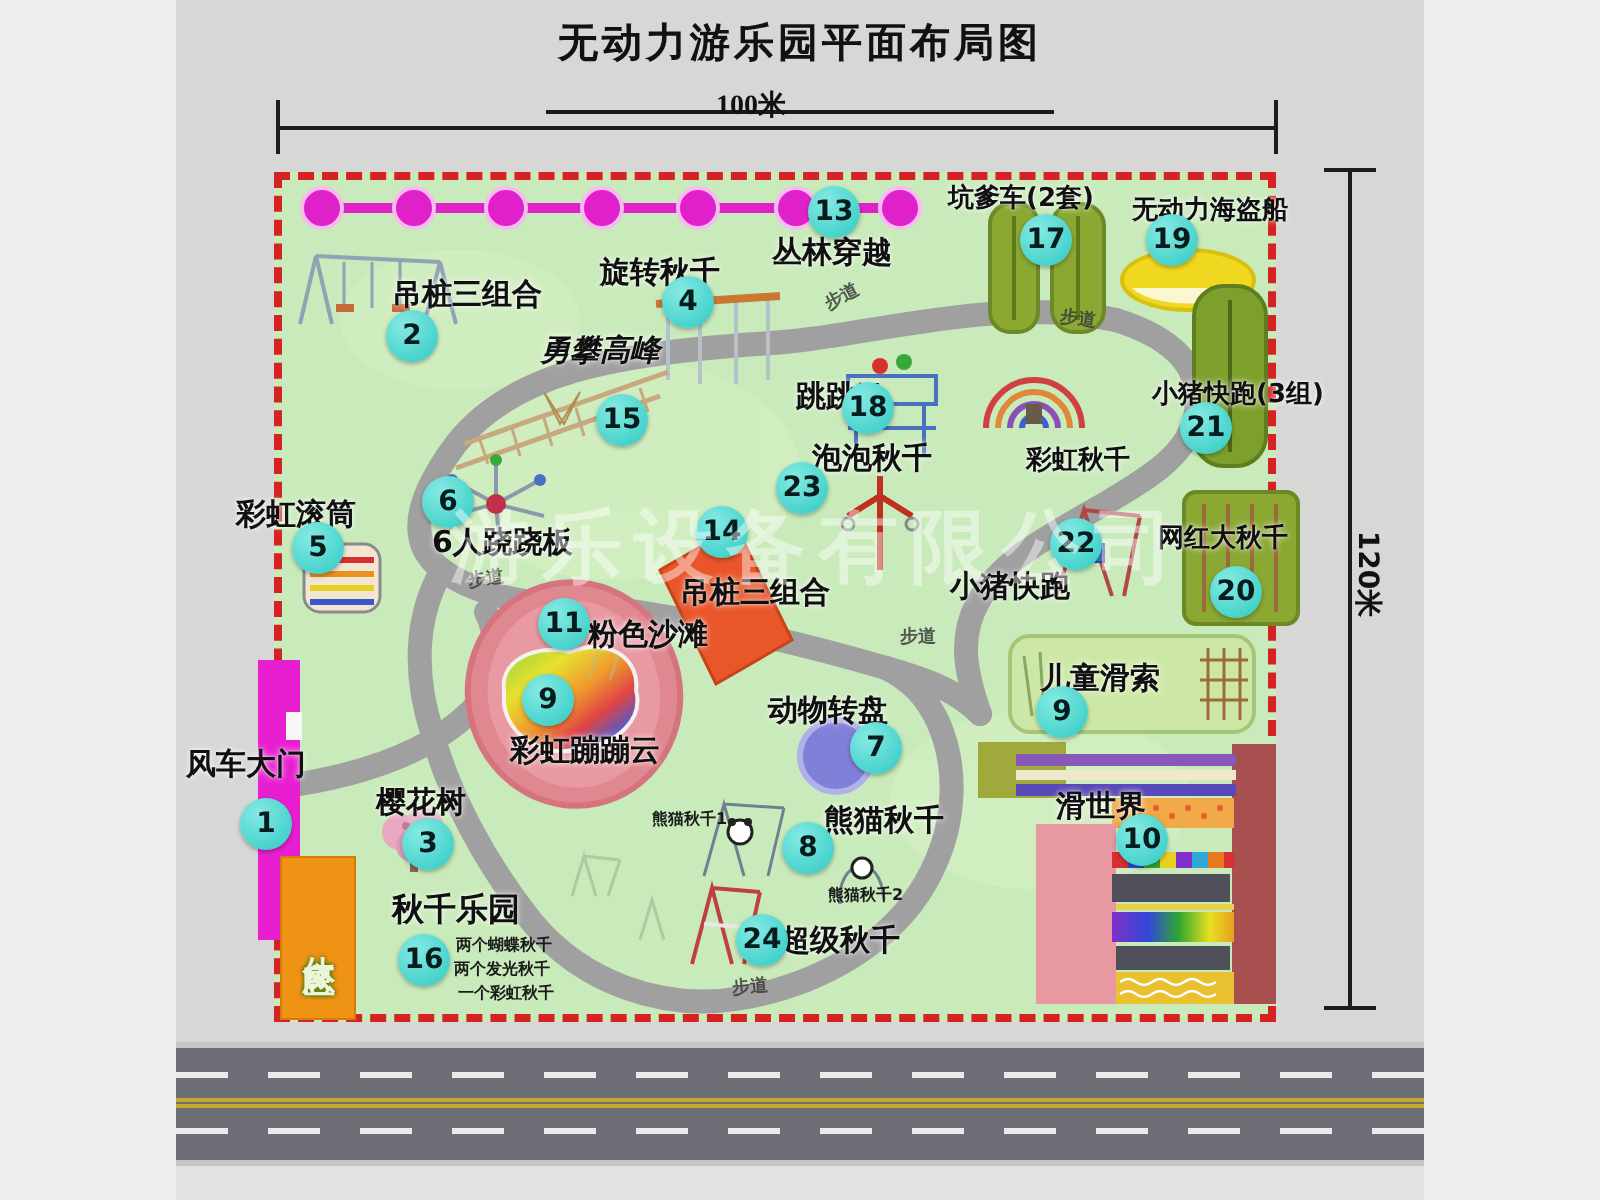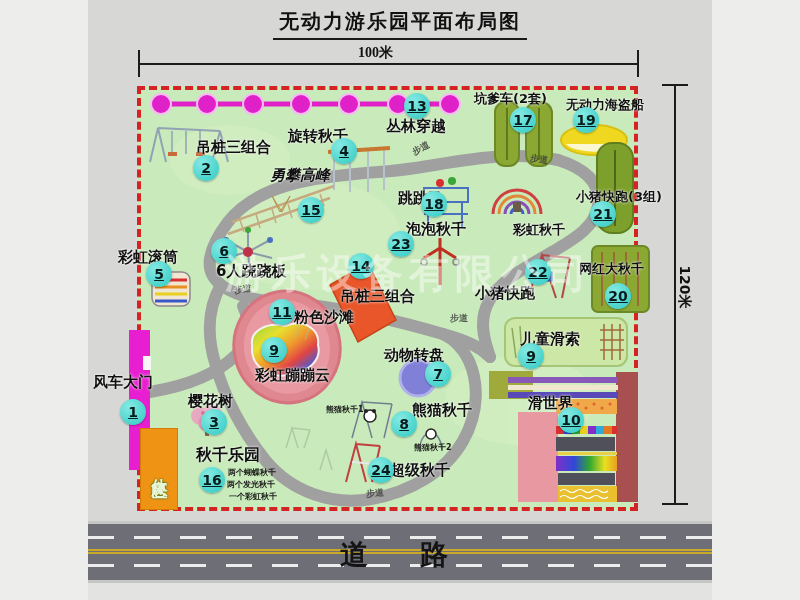--- a/index.html
+++ b/index.html
@@ -1,26 +1,26 @@
 <!DOCTYPE html>
 <html><head>
 <meta charset="utf-8">
 <style>
   html,body{margin:0;padding:0;background:#ededeb;font-family:"DejaVu Sans","Liberation Sans",sans-serif;}
   #stage{position:relative;width:800px;height:600px;overflow:hidden;background:#ededeb;margin:0 auto;}
   #panel{position:absolute;left:88px;top:0;width:624px;height:600px;background:#d7d7d5;}
   #title{position:absolute;left:0;right:0;top:8px;text-align:center;z-index:8;}
-  #title span{display:inline-block;font-size:20px;font-weight:bold;color:#111;letter-spacing:2px;border-bottom:2px solid #1a1a1a;padding:0 6px 3px 6px;}
+  #title span{display:inline-block;font-size:20px;font-weight:bold;color:#111;letter-spacing:2px;border-bottom:2px solid #1a1a1a;padding:0 6px 20px 6px;}
   .dim-label{position:absolute;font-size:14px;font-weight:bold;color:#111;z-index:8;white-space:nowrap;}
   .dim-line{position:absolute;background:#1c1c1c;z-index:8;}
   #park{position:absolute;left:137px;top:86px;width:501px;height:425px;background:#c9eaba;border:4px dashed #d52222;box-sizing:border-box;z-index:1;}
   #iconlayer{position:absolute;left:0;top:0;z-index:3;pointer-events:none;}
   .lab{position:absolute;font-weight:bold;color:#101010;font-size:15px;white-space:nowrap;z-index:5;text-shadow:0 0 3px rgba(255,255,255,.85),0 0 1px rgba(255,255,255,.85);}
   .lab.sm{font-size:13px;}
-  .badge{position:absolute;width:26px;height:26px;border-radius:50%;background:radial-gradient(circle at 35% 30%,#85eae3,#2fc9c3);color:#071c1c;display:flex;align-items:center;justify-content:center;font-weight:bold;font-size:14px;z-index:6;box-shadow:0 1px 2px rgba(0,0,0,.3);text-decoration:underline;}
+  .badge{position:absolute;width:26px;height:26px;border-radius:50%;background:radial-gradient(circle at 35% 30%,#85eae3,#2fc9c3);color:#071c1c;display:flex;align-items:center;justify-content:center;font-weight:bold;font-size:14px;z-index:6;box-shadow:0 1px 2px rgba(0,0,0,.3);}
   .sub{position:absolute;font-size:8px;font-weight:bold;color:#1a1a1a;white-space:nowrap;z-index:5;}
   .budao{position:absolute;font-size:9px;font-weight:bold;color:#3c3c3c;white-space:nowrap;z-index:4;opacity:.85;}
   #restarea{position:absolute;left:140px;top:428px;width:38px;height:82px;background:#ef9315;border:1px solid #d57c08;box-sizing:border-box;z-index:4;display:flex;align-items:center;justify-content:center;}
   #restarea span{writing-mode:vertical-rl;font-size:16px;font-weight:bold;color:#eaf6d8;letter-spacing:3px;text-shadow:0 0 2px #5a7a1a,0 0 2px #5a7a1a;}
   #wm-company{position:absolute;left:225px;top:246px;font-size:40px;font-weight:bold;color:rgba(255,255,255,.45);letter-spacing:6px;z-index:7;pointer-events:none;white-space:nowrap;}
   #wm-phone{position:absolute;left:95px;top:298px;font-size:40px;font-weight:bold;color:rgba(200,222,248,.55);z-index:7;pointer-events:none;white-space:nowrap;}
   #road{position:absolute;left:88px;top:521px;width:624px;height:56px;background:#6e6e76;border-top:3px solid #c6c6c4;border-bottom:3px solid #c6c6c4;box-sizing:content-box;z-index:2;}
   .lane{position:absolute;left:0;width:624px;height:3px;background:repeating-linear-gradient(90deg,#ececec 0 26px,transparent 26px 46px);}
   .yellow{position:absolute;left:0;width:624px;height:2px;background:#c9a92a;}
   #road-label{position:absolute;left:0;top:12px;width:100%;text-align:center;font-size:28px;font-weight:bold;color:#141414;letter-spacing:12px;}
@@ -270,21 +270,21 @@
     </g>
   </svg>
 
   <div id="restarea">
       <span>休息区</span>
     </div>
 
   <div class="lab" style="left:93px;top:373px;">风车大门</div>
   <div class="lab" style="left:196px;top:138px;">吊桩三组合</div>
   <div class="lab" style="left:188px;top:392px;">樱花树</div>
-  <div class="lab" style="left:288px;top:127px;">旋转秋千</div>
+  <div class="lab" style="left:300px;top:127px;">旋转秋千</div>
   <div class="lab" style="left:118px;top:248px;">彩虹滚筒</div>
   <div class="lab" style="left:216px;top:262px;">6人跷跷板</div>
   <div class="lab" style="left:384px;top:346px;">动物转盘</div>
   <div class="lab" style="left:412px;top:401px;">熊猫秋千</div>
   <div class="lab" style="left:520px;top:330px;">儿童滑索</div>
   <div class="lab" style="left:528px;top:394px;">滑世界</div>
   <div class="lab" style="left:294px;top:308px;">粉色沙滩</div>
   <div class="lab" style="left:255px;top:366px;">彩虹蹦蹦云</div>
   <div class="lab" style="left:386px;top:117px;">丛林穿越</div>
   <div class="lab" style="left:340px;top:287px;">吊桩三组合</div>
@@ -337,16 +337,15 @@
   <div class="budao" style="left:450px;top:312px;">步道</div>
   <div class="budao" style="left:366px;top:487px;transform:rotate(-5deg);">步道</div>
 
   <div id="wm-company">游乐设备有限公司</div>
 
   <div id="road">
     <div class="lane" style="top:12px;"></div>
     <div class="yellow" style="top:25px;"></div>
     <div class="yellow" style="top:28px;"></div>
     <div class="lane" style="top:40px;"></div>
-    <div id="road-label">道　路</div>
   </div>
   <div id="below-road"></div>
 </div>
 
 </body></html>

